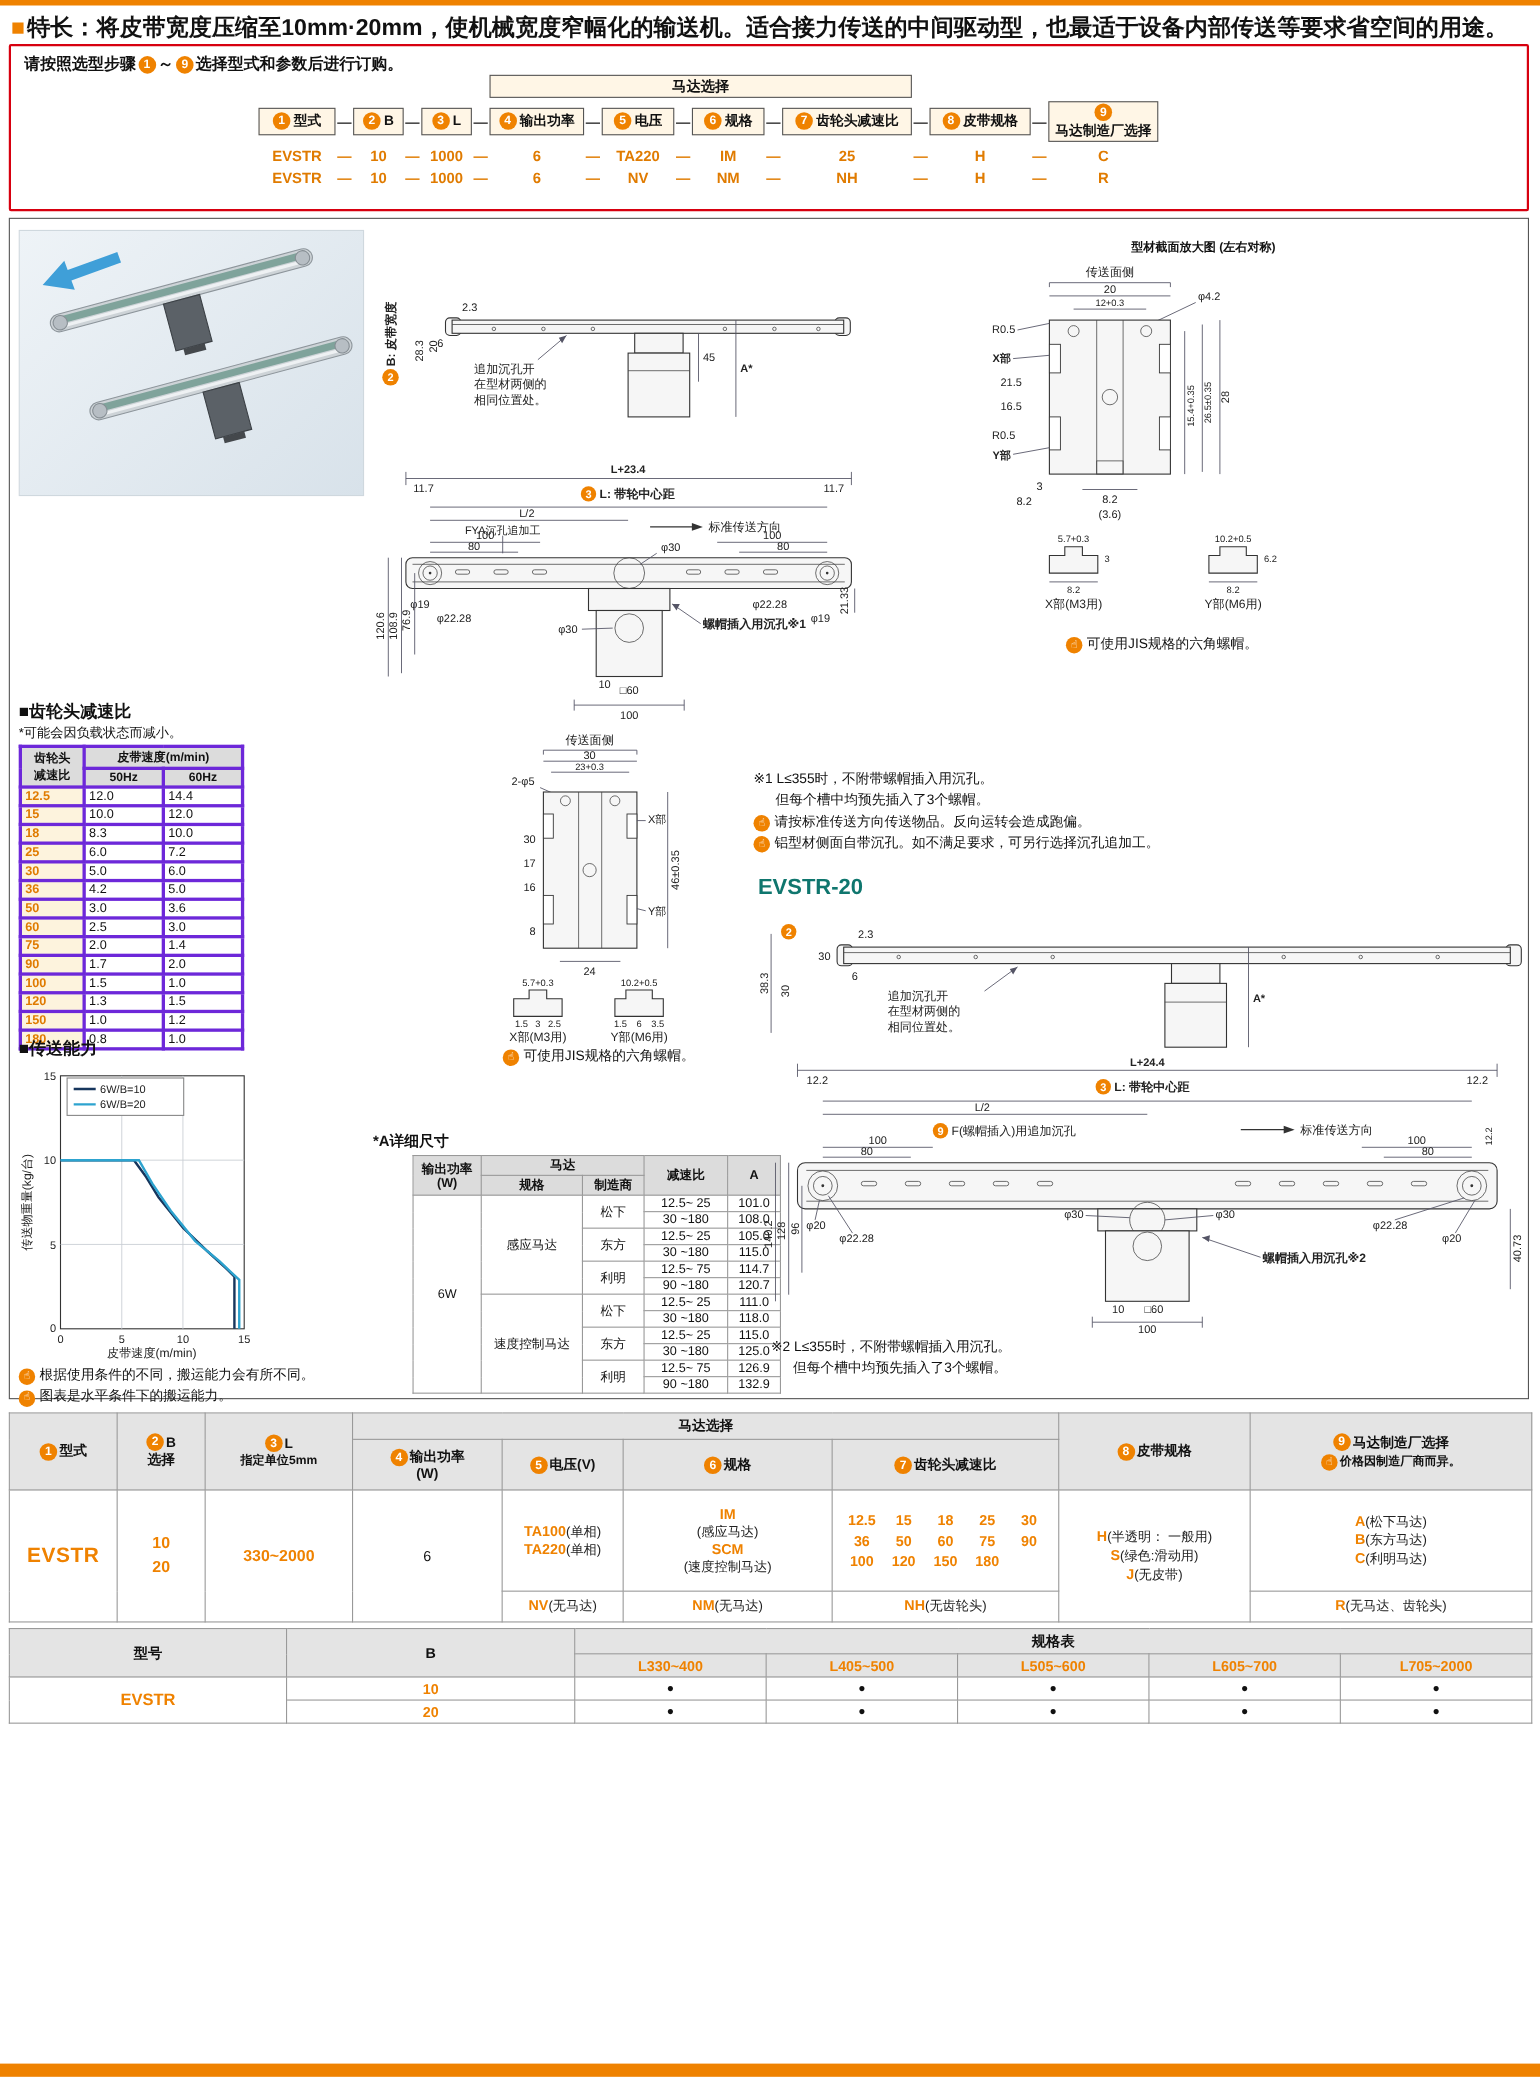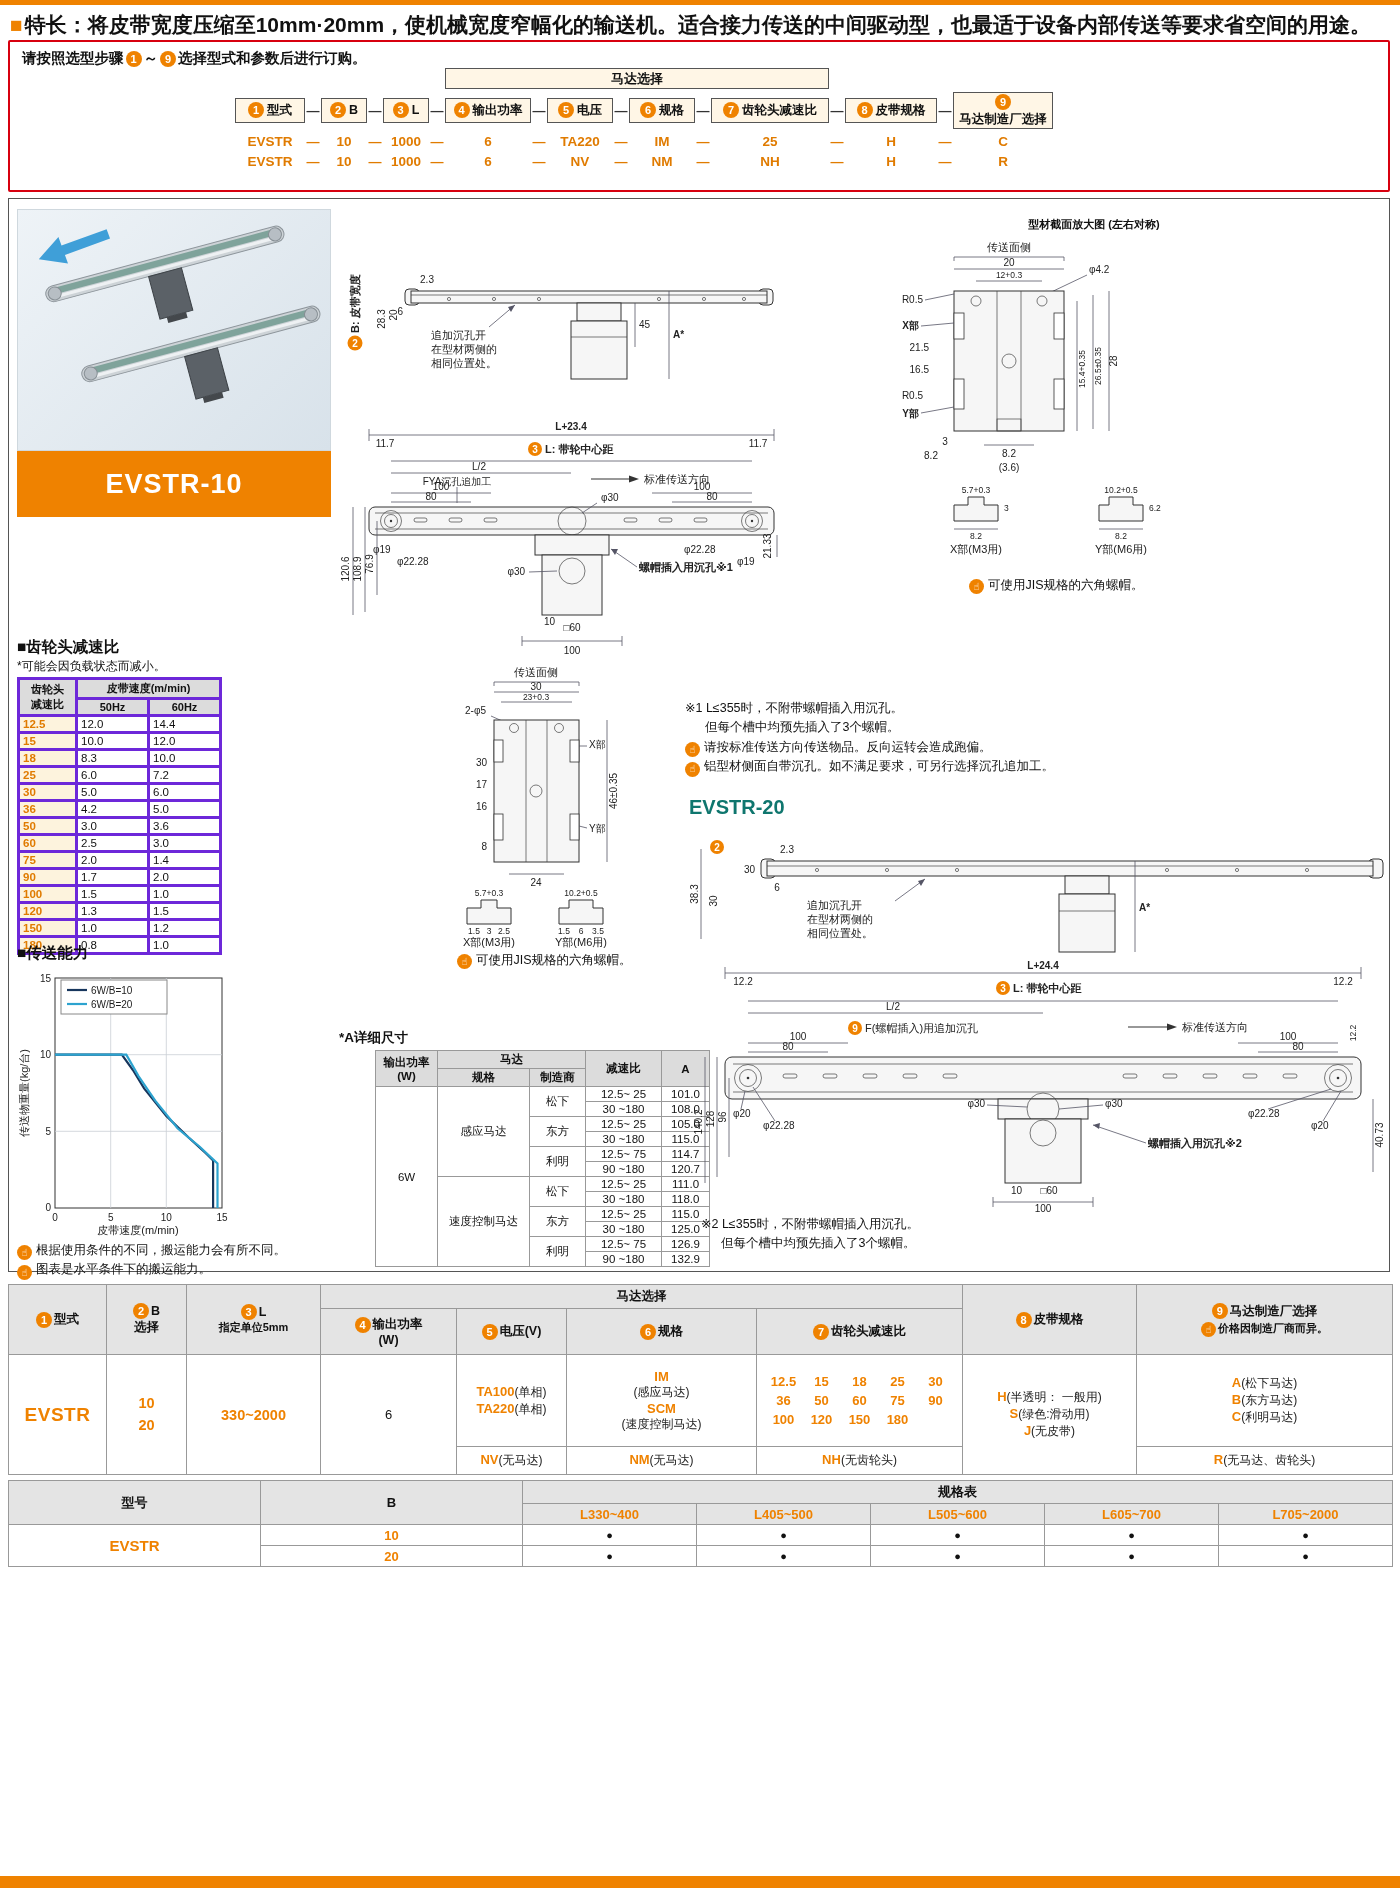--- a/index.html
+++ b/index.html
@@ -28,21 +28,21 @@
 .gtable{font-size:11.5px;table-layout:fixed;}
 .gtable th,.gtable td{border:3px solid #6d28d9;padding:1px 3px;height:15px;}
 .gtable th{background:#dcdcdc;font-size:11px;}
 .gratio{background:#fdf3dd;color:#e07b00;font-weight:bold;}
 .at-title{font-size:13.5px;font-weight:bold;}
 .atable{font-size:11.5px;table-layout:fixed;margin-left:36px;}
 .atable th,.atable td{border:1px solid #999;text-align:center;padding:1px 3px;height:14px;}
 .atable th{background:#dcdcdc;}
 .e20head{font-size:20px;font-weight:bold;color:#0f766e;}
 .xsec-title{font-size:11px;font-weight:bold;text-align:center;width:450px;}
-.nline{font-size:12.5px;line-height:1.55;display:flex;align-items:flex-end;gap:4px;}
+.nline{font-size:12.5px;line-height:1.55;display:flex;align-items:center;gap:4px;}
 .ind{padding-left:20px;}
 .pico{display:inline-flex;width:15px;height:15px;border-radius:50%;background:#ef8200;color:#fff;font-size:10px;align-items:center;justify-content:center;flex:0 0 auto;margin-top:2px;}
 .jis{font-size:12.5px;display:flex;gap:4px;align-items:center;}
 .mtable{table-layout:fixed;font-size:13px;width:1384px;}
 .mtable th,.mtable td{border:1px solid #999;text-align:center;vertical-align:middle;padding:2px;}
 .mtable th{background:#e4e4e4;font-weight:bold;font-size:12.5px;}
 .mtable tr.h1{height:24px;}.mtable tr.h2{height:46px;}.mtable tr.b1{height:92px;}.mtable tr.b2{height:28px;}
 .code{color:#ef8200;font-weight:bold;}
 .mnote{color:#222;font-weight:normal;font-size:12px;}
 .type-big{font-size:19px;letter-spacing:.5px;}
@@ -187,21 +187,20 @@
         <rect x="0" y="0" width="246" height="16" rx="8" fill="#cdd3d7" stroke="#8d959b"></rect>
         <rect x="8" y="2.5" width="230" height="6.5" rx="3" fill="#7fa39b"></rect>
         <rect x="8" y="10" width="230" height="3" fill="#eef1f3"></rect>
         <circle cx="9" cy="8" r="6.5" fill="#b7bec4" stroke="#868e94"></circle>
         <circle cx="237" cy="8" r="6.5" fill="#b7bec4" stroke="#868e94"></circle>
         <rect x="104" y="16" width="34" height="44" fill="#5b6167" stroke="#3c4146"></rect>
         <rect x="111" y="60" width="20" height="6" fill="#44484c"></rect>
       </g>
     </svg>
   </div>
-  <div class="abs banner">EVSTR-10</div>
 
   <svg class="abs" style="left:330px;top:8px" width="445" height="210" viewBox="0 0 445 210">
     <g>
       <circle cx="16" cy="136" r="7.5" class="nc"></circle>
       <text x="16" y="139.5" class="ncx ta-m">2</text>
       <text transform="translate(20,126) rotate(-90)" class="tb t11">B: 皮带宽度</text>
     </g>
     <g>
       <rect x="66" y="82" width="14" height="16" rx="4" class="outline"></rect>
       <rect x="420" y="82" width="14" height="16" rx="4" class="outline"></rect>

